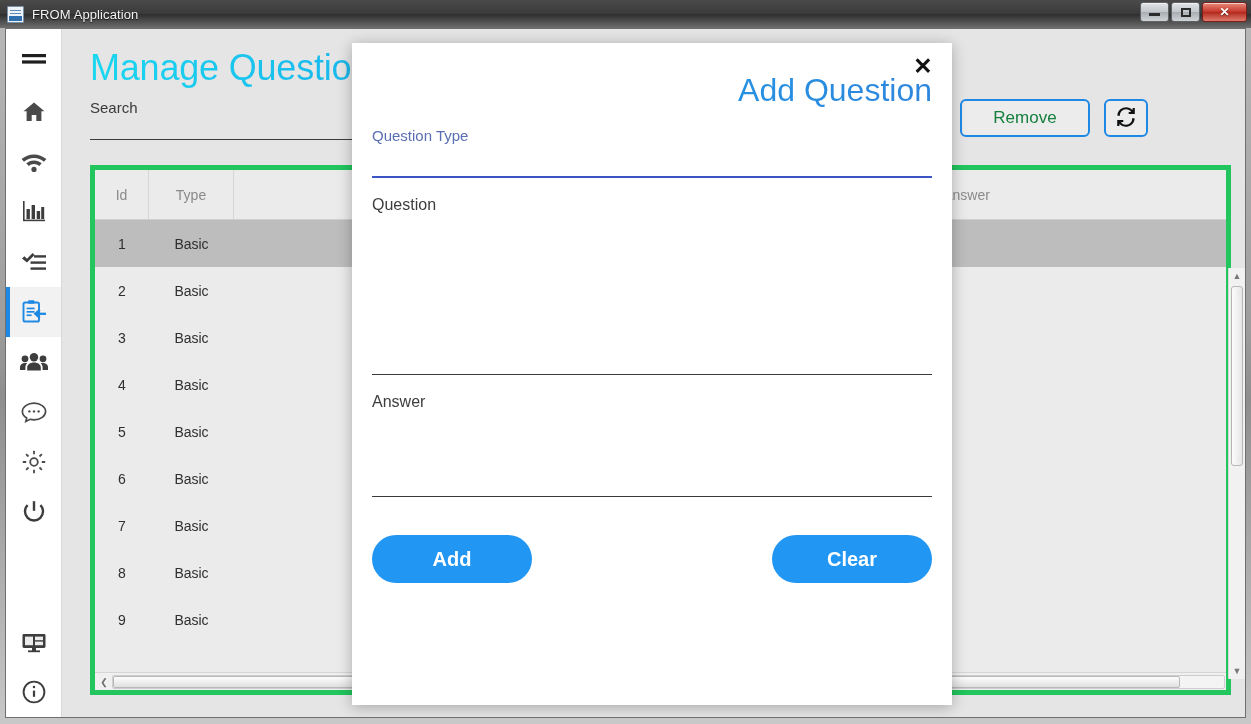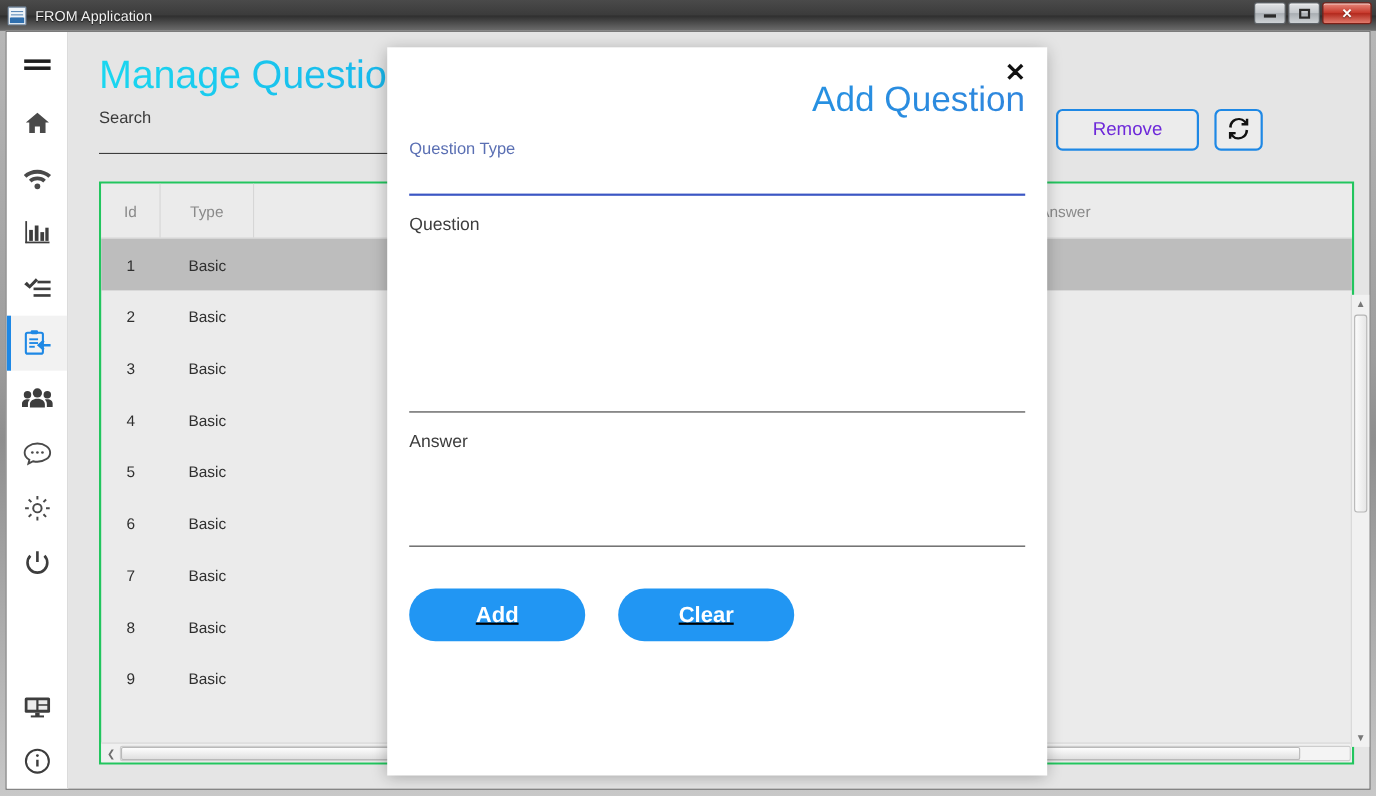--- a/index.html
+++ b/index.html
@@ -159,41 +159,41 @@
   }
   .btn-remove {
     flex: 0 0 auto;
     height: 38px;
     min-width: 130px;
     padding: 0 18px;
     border: 2px solid #1e88e5;
     border-radius: 6px;
     background: #ececec;
     font-size: 17px;
-    color: #6d28d9;
+    color: #15803d;
     font-family: "Liberation Sans", sans-serif;
     cursor: pointer;
   }
   .btn-refresh {
     flex: 0 0 auto;
     width: 44px; height: 38px;
     border: 2px solid #1e88e5;
     border-radius: 6px;
     background: #ececec;
     display:flex; align-items:center; justify-content:center;
     cursor:pointer;
     padding:0;
   }
 
   
   .table-panel {
     margin: 14px 0 0 14px;
     flex: 1 1 auto;
     background: #ebebeb;
-    border: 2px solid #22c55e;
+    border: 5px solid #22c55e;
     display: flex; flex-direction: column;
     min-height: 0;
     margin-bottom: 22px;
   }
   .table-scroll-x {
     flex: 1 1 auto;
     display: flex; flex-direction: column;
     min-height: 0;
   }
   .thead {
@@ -342,24 +342,23 @@
     outline: none;
     resize: none;
     font-size: 15px;
     font-family: "Liberation Sans", sans-serif;
     color: #111;
     display: block;
   }
   .area-question { height: 155px; }
   .area-answer { height: 80px; }
   .modal-actions {
-    display: flex; justify-content: flex-start;
+    display: flex; justify-content: space-between;
     gap: 30px;
     margin-top: 38px;
-    text-decoration: underline;
   }
   .pill-btn {
     width: 160px; height: 48px;
     border: none; border-radius: 26px;
     background: #2196f3;
     color: #fff;
     font-size: 20px; font-weight: bold;
     font-family: "Liberation Sans", sans-serif;
     cursor: pointer;
   }

